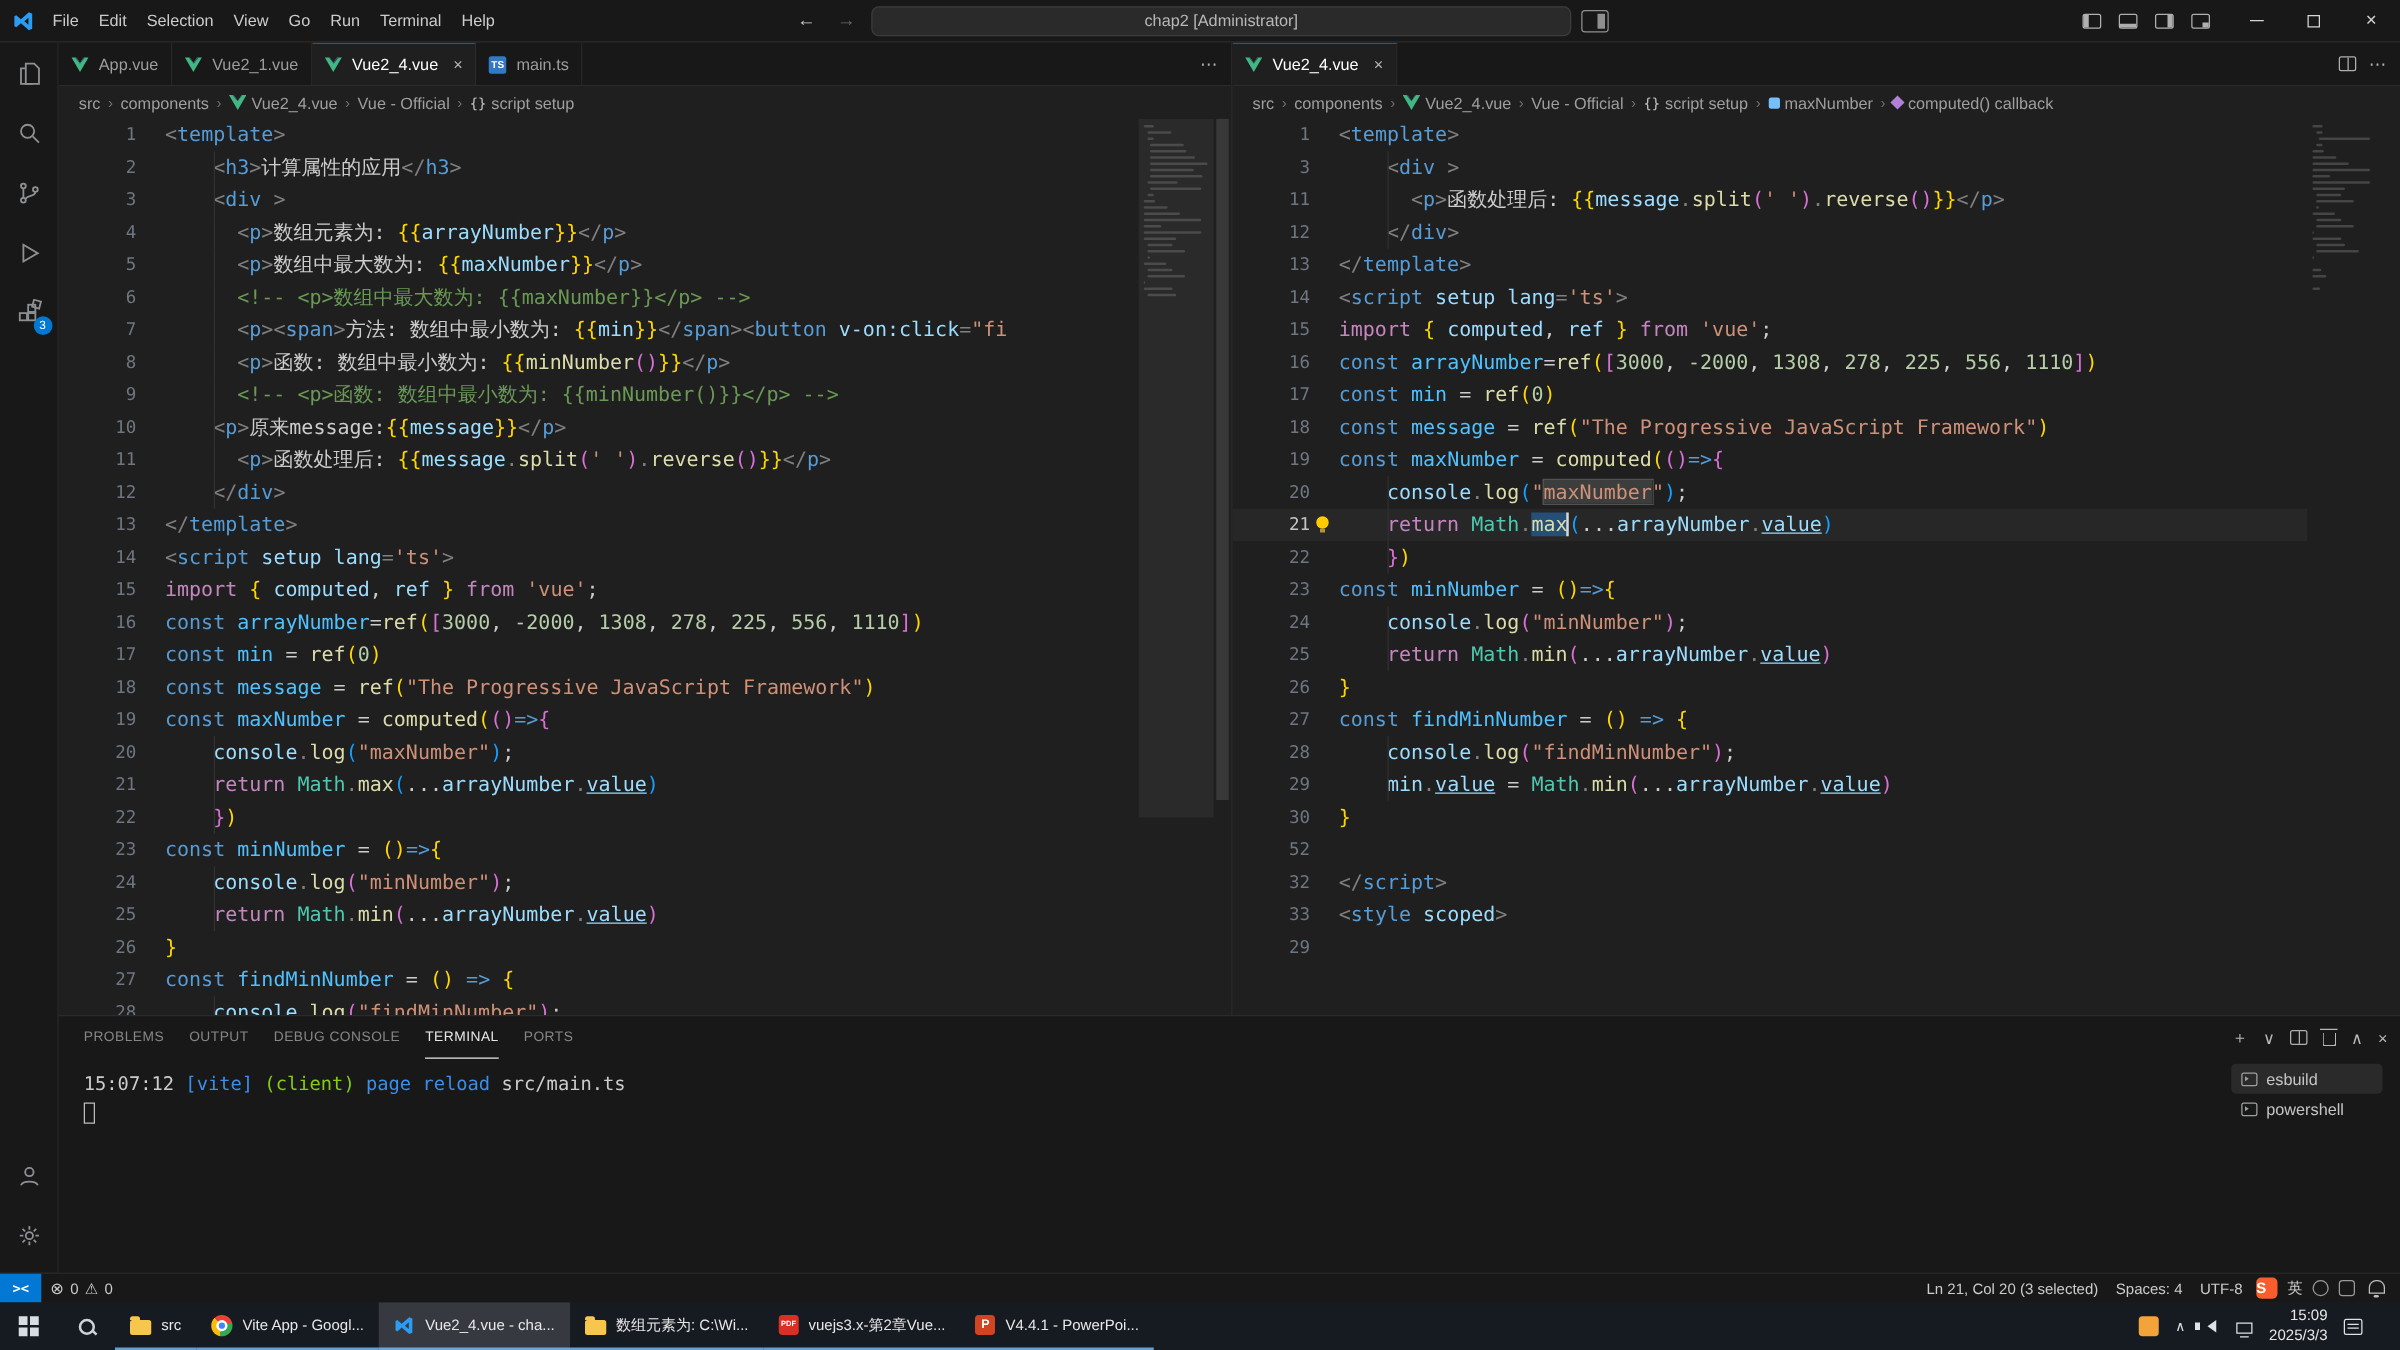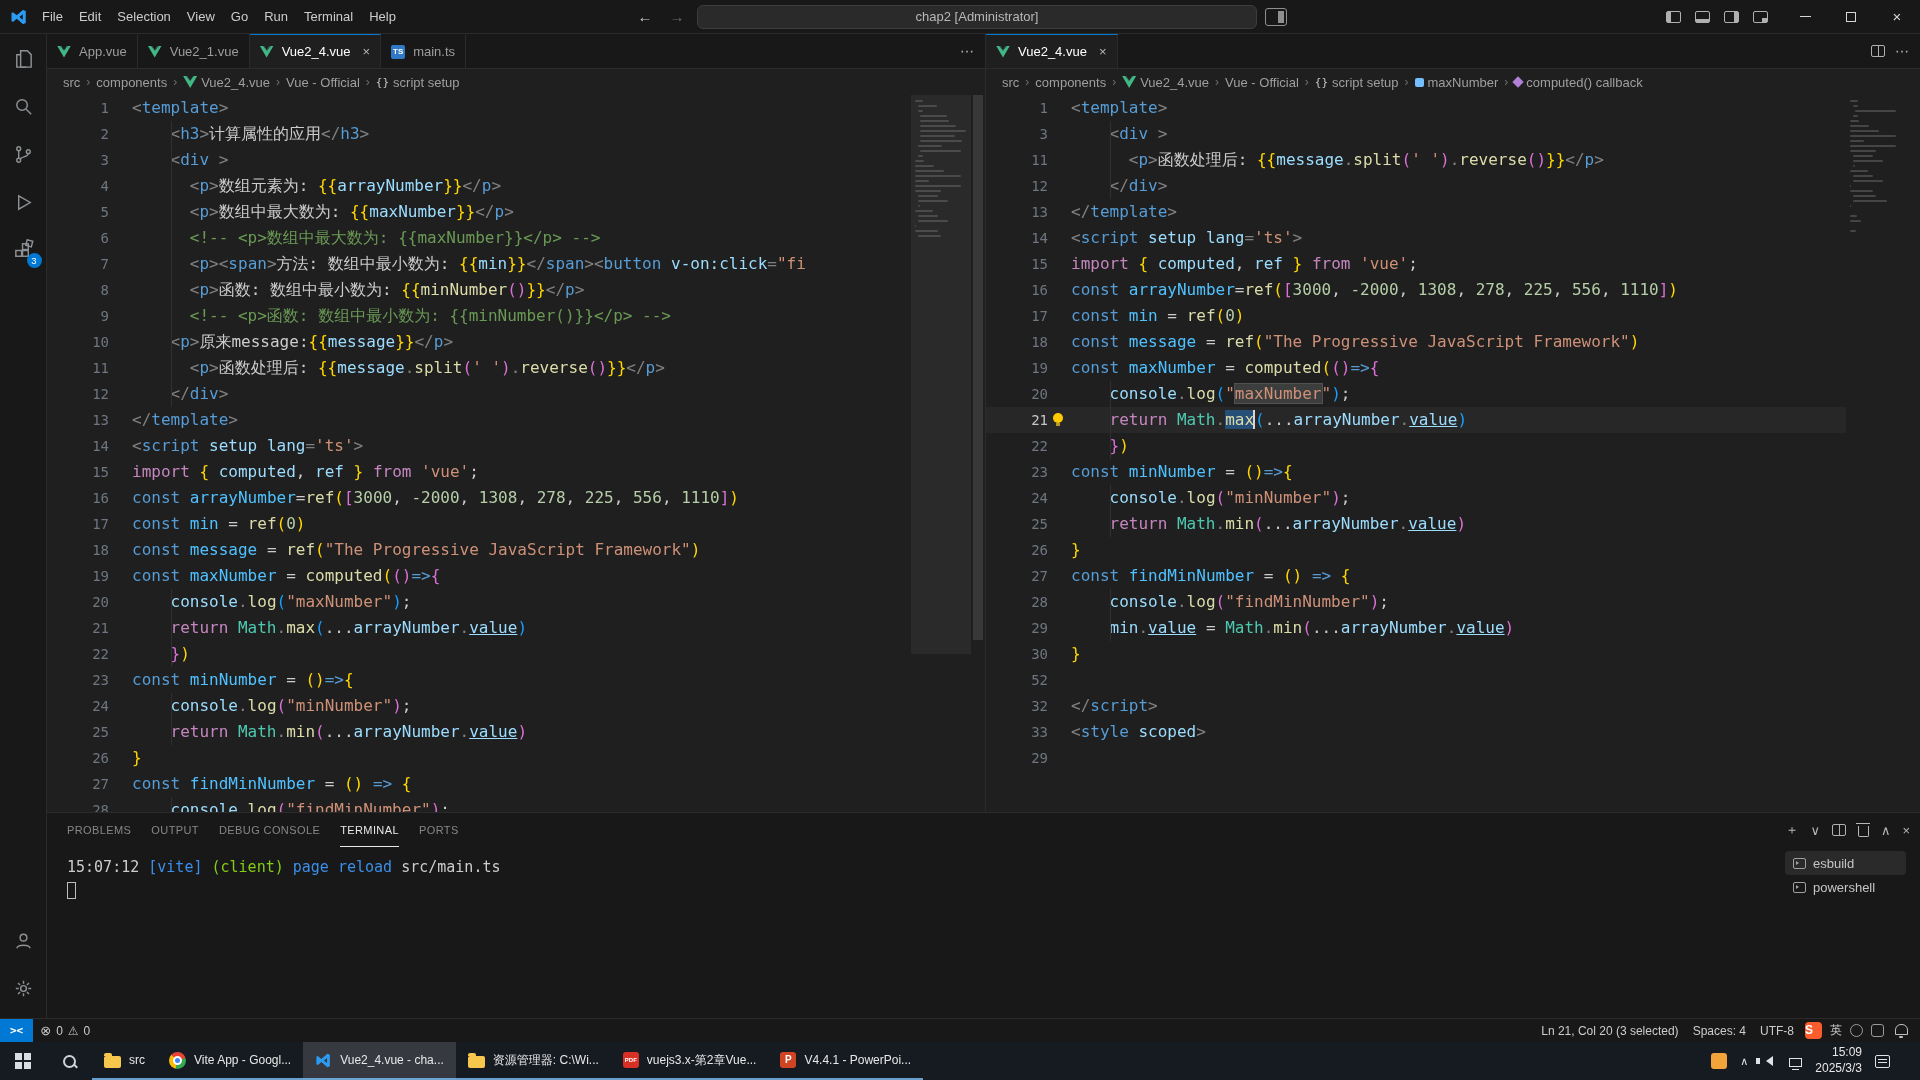--- a/index.html
+++ b/index.html
@@ -719,21 +719,21 @@
           <span class="tk-label">Vite App - Googl...</span>
         </div>
         <div class="tk-win active">
           <span class="ic-vscode"><svg viewBox="0 0 24 24" width="17" height="17">
               <path fill="#2c9cf2" d="M17.5 2.5 21 4v16l-3.5 1.5L9 14.2l-5 4.3L2 17.3V6.7L4 5.7l5 4.1 8.5-7.3zM17 8.3 12.6 12 17 15.7V8.3z"></path>
             </svg></span>
           <span class="tk-label">Vue2_4.vue - cha...</span>
         </div>
         <div class="tk-win">
           <span class="ic-folder"></span>
-          <span class="tk-label">资源管理器: C:\Wi...</span>
+          <span class="tk-label">数组元素为: C:\Wi...</span>
         </div>
         <div class="tk-win">
           <span class="ic-pdf"></span>
           <span class="tk-label">vuejs3.x-第2章Vue...</span>
         </div>
         <div class="tk-win">
           <span class="ic-ppt"></span>
           <span class="tk-label">V4.4.1 - PowerPoi...</span>
         </div>
       </div>

